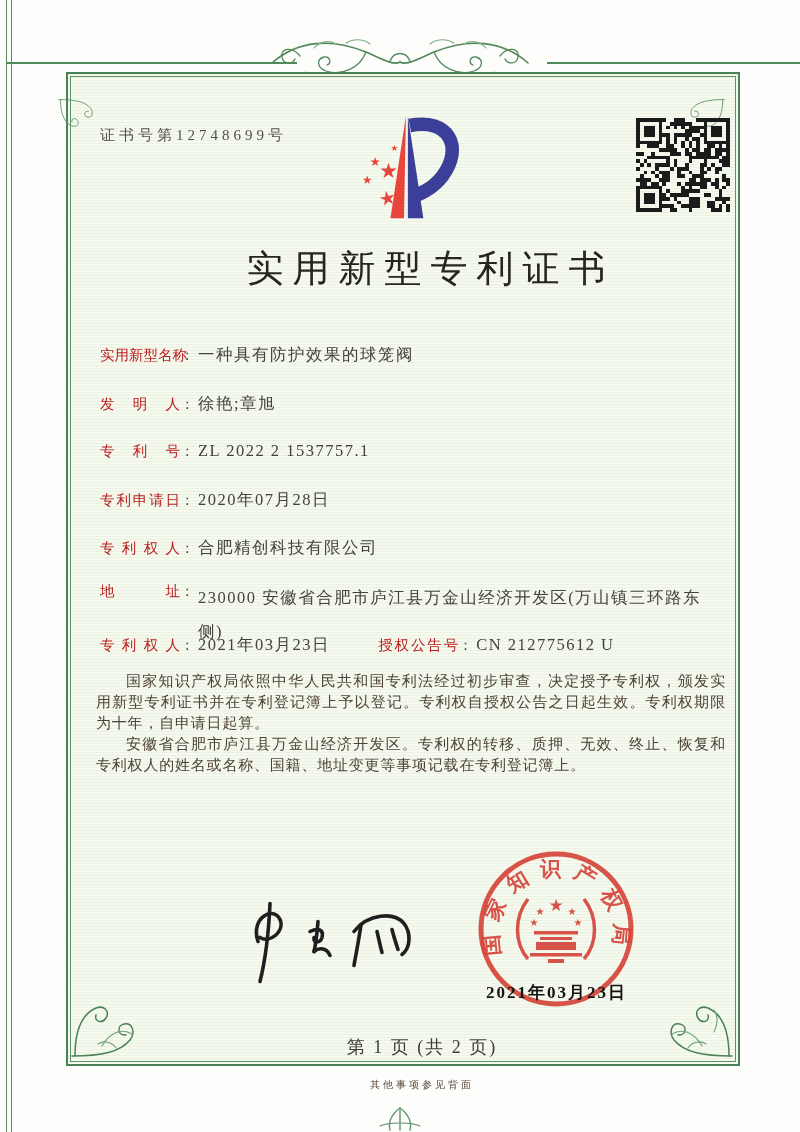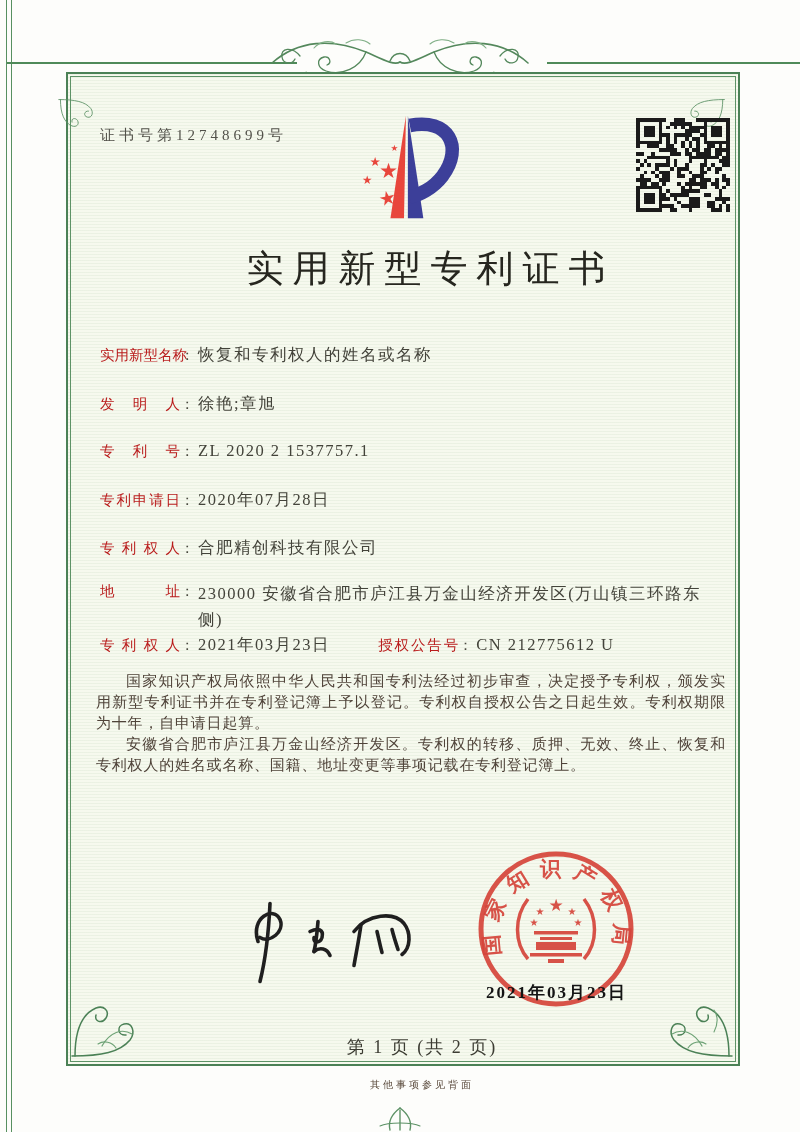--- a/index.html
+++ b/index.html
@@ -31,21 +31,21 @@
   .cert-no{position:absolute;left:100px;top:126px;font-size:15px;letter-spacing:4px;color:#52514a;}
   .logo{position:absolute;left:346px;top:110px;}
   .qr{position:absolute;left:636px;top:118px;width:94px;height:94px;}
 
   .title{position:absolute;left:0;right:0;top:244px;text-align:center;font-size:37px;letter-spacing:9px;padding-left:9px;color:#26261f;font-weight:500;margin-left:8px;}
 
   .frow{position:absolute;left:100px;white-space:nowrap;font-size:16.5px;color:#43433a;}
   .flabel{display:inline-block;width:80px;text-align:justify;text-align-last:justify;font-size:14.5px;color:#b91c1c;vertical-align:baseline;}
   .fcolon{display:inline-block;width:18px;font-size:14.5px;color:#4a4a40;}
   .fvalue{letter-spacing:1.5px;}
-  .fvalue.wrap{display:inline-block;width:512px;white-space:normal;vertical-align:top;line-height:26px;}
+  .fvalue.wrap{display:inline-block;width:512px;white-space:normal;vertical-align:top;line-height:34px;}
   .fvalue.fixed{display:inline-block;width:150px;}
 
   .body-text{position:absolute;left:96px;width:630px;top:671px;font-size:15px;line-height:21px;color:#4f4339;letter-spacing:0.8px;text-align:justify;}
   .body-text p{margin:0;text-indent:2em;}
 
   .signer{position:absolute;left:103px;top:914px;font-family:"Liberation Sans","DejaVu Sans",sans-serif;font-size:18px;color:#1c1c1c;line-height:35px;letter-spacing:2px;}
   .signature{position:absolute;left:222px;top:890px;}
 
   .seal{position:absolute;left:472px;top:845px;}
   .seal-date{position:absolute;left:486px;top:981px;font-size:17px;font-weight:bold;color:#141414;letter-spacing:2px;z-index:5;}
@@ -463,27 +463,27 @@
         <rect x="20" y="24" width="1" height="1"></rect>
         <rect x="21" y="24" width="1" height="1"></rect>
         <rect x="22" y="24" width="1" height="1"></rect>
         <rect x="24" y="24" width="1" height="1"></rect>
       </svg>
   </div>
 
   <div class="title">实用新型专利证书</div>
 
   <div class="frow" style="top:344px">
-    <span class="flabel">实用新型名称</span><span class="fcolon">：</span><span class="fvalue">恢复和专利权人的姓名或名称</span>
+    <span class="flabel">实用新型名称</span><span class="fcolon">：</span><span class="fvalue">一种具有防护效果的球笼阀</span>
   </div>
   <div class="frow" style="top:393px">
     <span class="flabel">发明人</span><span class="fcolon">：</span><span class="fvalue">徐艳;章旭</span>
   </div>
   <div class="frow" style="top:441px">
-    <span class="flabel">专利号</span><span class="fcolon">：</span><span class="fvalue">ZL 2020 2 1537757.1</span>
+    <span class="flabel">专利号</span><span class="fcolon">：</span><span class="fvalue">ZL 2022 2 1537757.1</span>
   </div>
   <div class="frow" style="top:489px">
     <span class="flabel">专利申请日</span><span class="fcolon">：</span><span class="fvalue">2020年07月28日</span>
   </div>
   <div class="frow" style="top:537px">
     <span class="flabel">专利权人</span><span class="fcolon">：</span><span class="fvalue">合肥精创科技有限公司</span>
   </div>
   <div class="frow" style="top:581px">
     <span class="flabel">地址</span><span class="fcolon">：</span><span class="fvalue wrap">230000 安徽省合肥市庐江县万金山经济开发区(万山镇三环路东侧)</span>
   </div>

